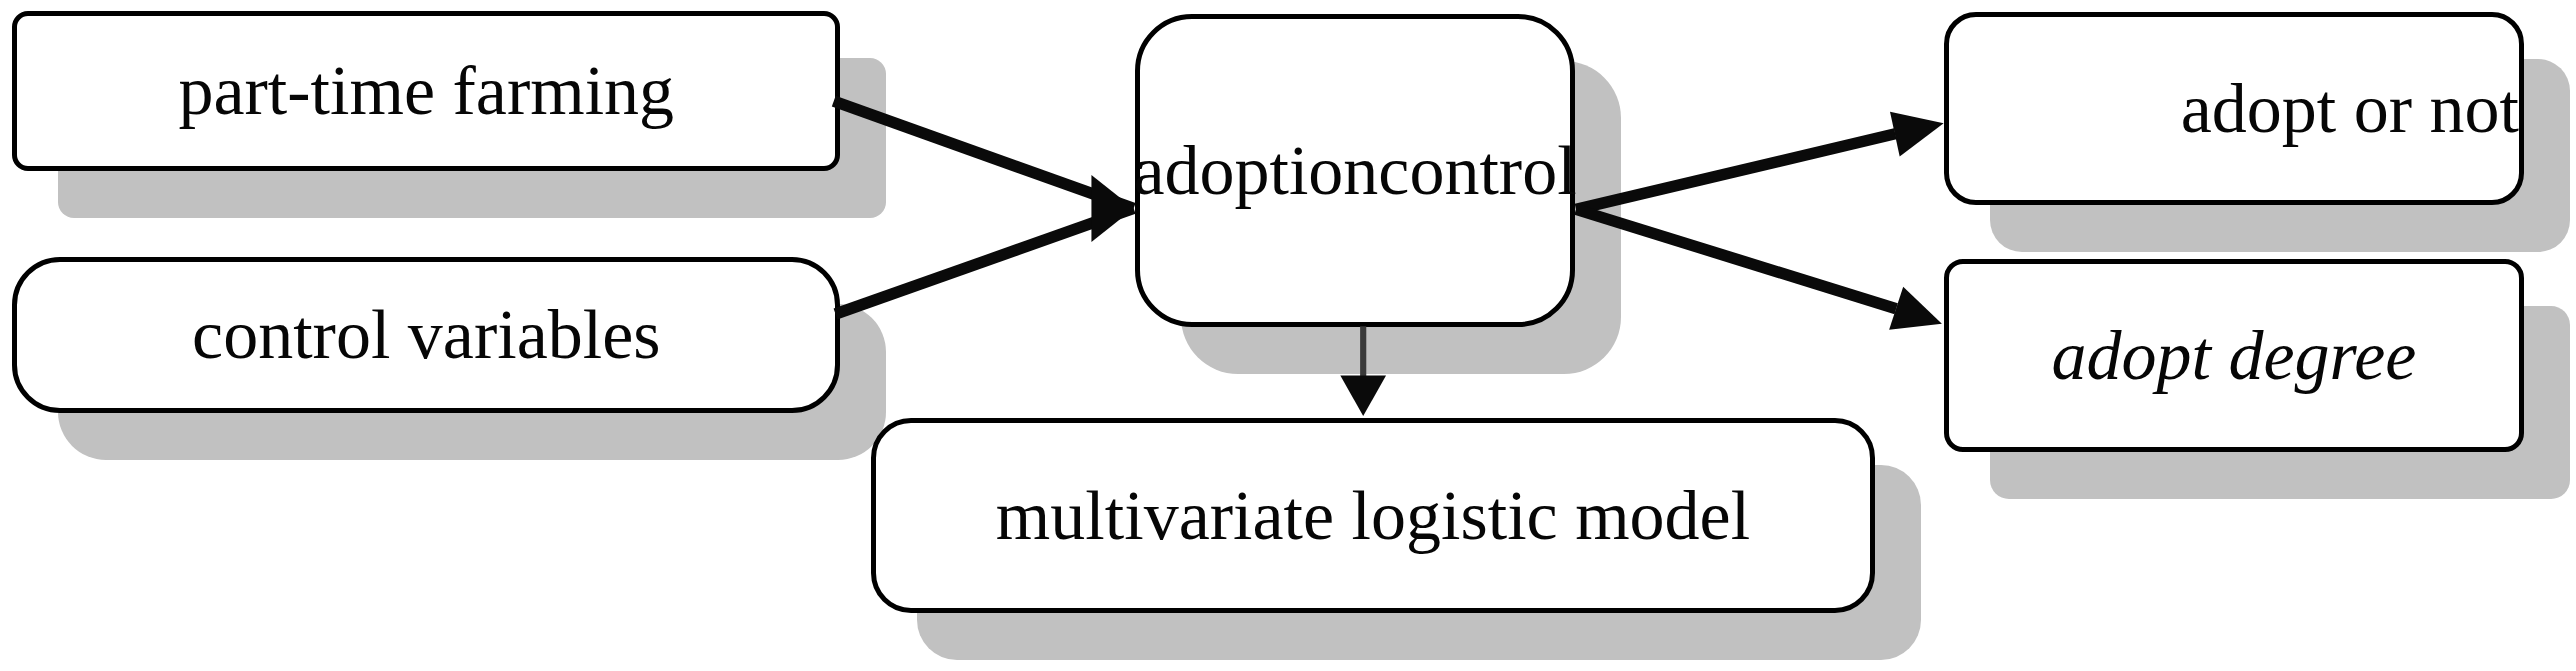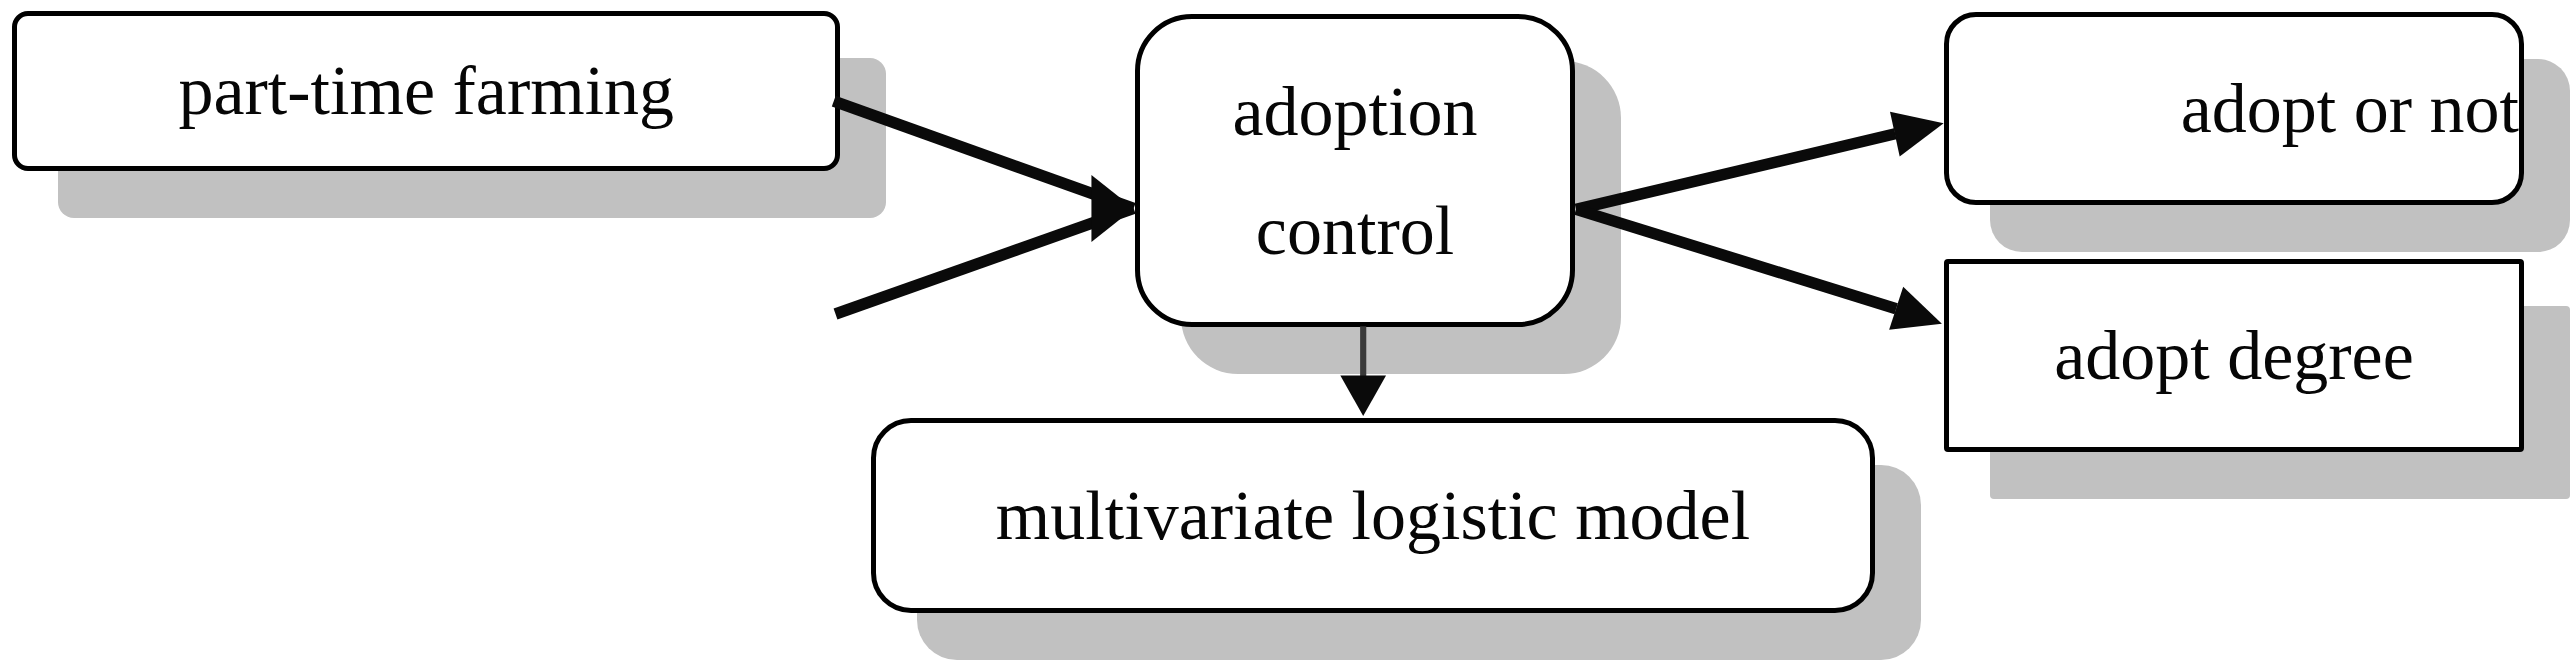--- a/index.html
+++ b/index.html
@@ -26,23 +26,23 @@
     align-items: center;
     justify-content: center;
     text-align: center;
     font-size: 70px;
     line-height: 1.2;
     white-space: nowrap;
   }
   .node-part-time   { left: 12.3px;   top: 11.4px;  width: 828px;  height: 160px; border-radius: 16px; }
   .node-control     { left: 12.3px;   top: 257px; width: 828px;  height: 156px; border-radius: 48px; }
   .node-adoption    { left: 1135px; top: 14px;  width: 440px;  height: 313px; border-radius: 57px;
-                      flex-direction: column; line-height: 119px; }
+                      flex-direction: row; line-height: 119px; }
   .node-adopt-not   { left: 1944px; top: 12.3px;  width: 580px;  height: 193px; border-radius: 32px; justify-content: flex-end; }
-  .node-adopt-deg   { left: 1944px; top: 259px; width: 580px;  height: 193px; border-radius: 4px; }
+  .node-adopt-deg   { left: 1944px; top: 259px; width: 580px;  height: 193px; border-radius: 19px; font-style: italic; }
   .node-model       { left: 871px;  top: 418px; width: 1004px; height: 195px; border-radius: 40px; }
   .edges {
     position: absolute;
     left: 0; top: 0;
     width: 2576px;
     height: 672px;
     pointer-events: none;
   }
   .edge-line { stroke: #0a0a0a; stroke-width: 13; }
   .edge-line-thin { stroke: #3a3a3a; stroke-width: 7; }
@@ -50,20 +50,23 @@
 </style>
 </head>
 <body>
 
 <div class="canvas">
 
   <div class="node node-part-time">
     <span>part-time farming</span>
   </div>
 
+  <div class="node node-control">
+    <span>control variables</span>
+  </div>
 
   <div class="node node-adoption">
     <span>adoption</span>
     <span>control</span>
   </div>
 
   <div class="node node-adopt-not">
     <span>adopt or not</span>
   </div>
 

